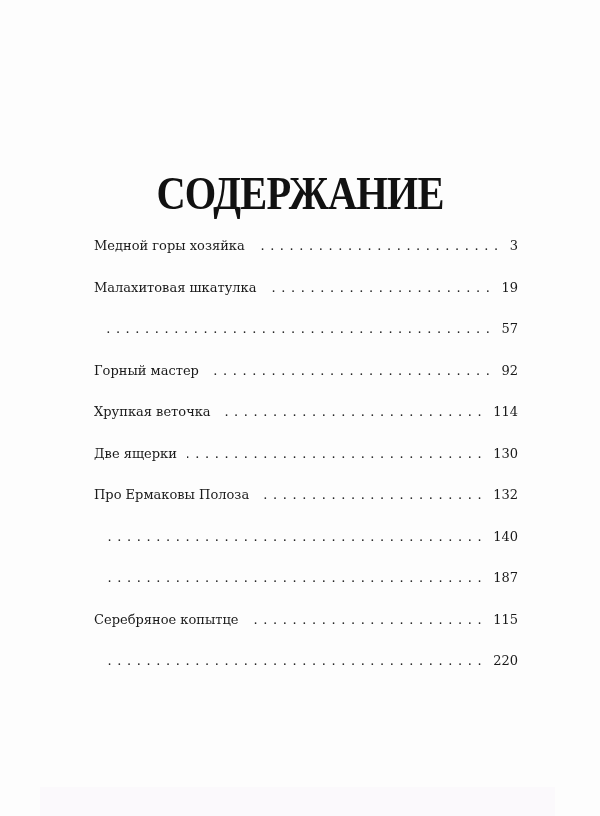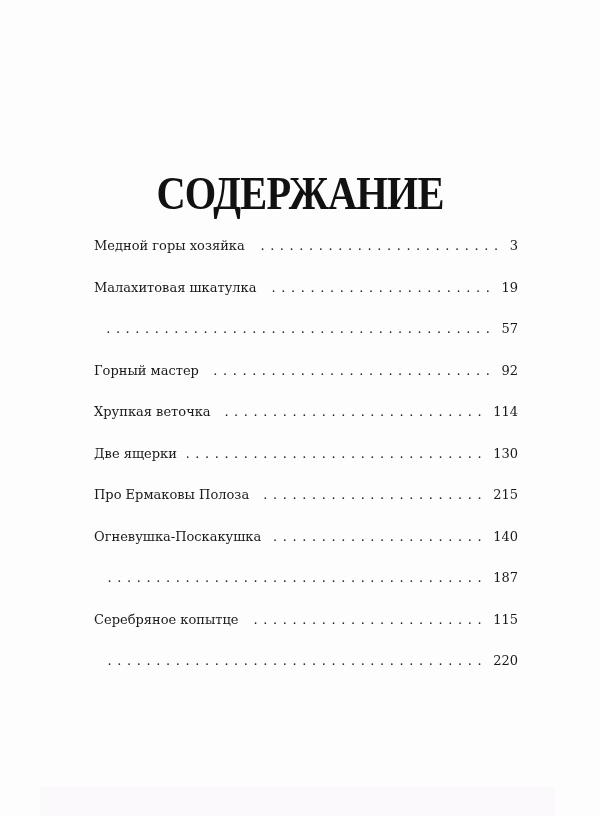--- a/index.html
+++ b/index.html
@@ -112,24 +112,23 @@
       <span class="toc-page">114</span>
     </li>
     <li class="toc-row">
       <span class="toc-title">Две ящерки</span>
       <span class="toc-leader">..................................................................</span>
       <span class="toc-page">130</span>
     </li>
     <li class="toc-row">
       <span class="toc-title">Про Ермаковы Полоза</span>
       <span class="toc-leader">..................................................................</span>
-      <span class="toc-page">215</span>
+      <span class="toc-page">132</span>
     </li>
     <li class="toc-row">
-      <span class="toc-title">Огневушка-Поскакушка</span>
       <span class="toc-leader">..................................................................</span>
       <span class="toc-page">140</span>
     </li>
     <li class="toc-row">
       <span class="toc-leader">..................................................................</span>
       <span class="toc-page">187</span>
     </li>
     <li class="toc-row">
       <span class="toc-title">Серебряное копытце</span>
       <span class="toc-leader">..................................................................</span>

